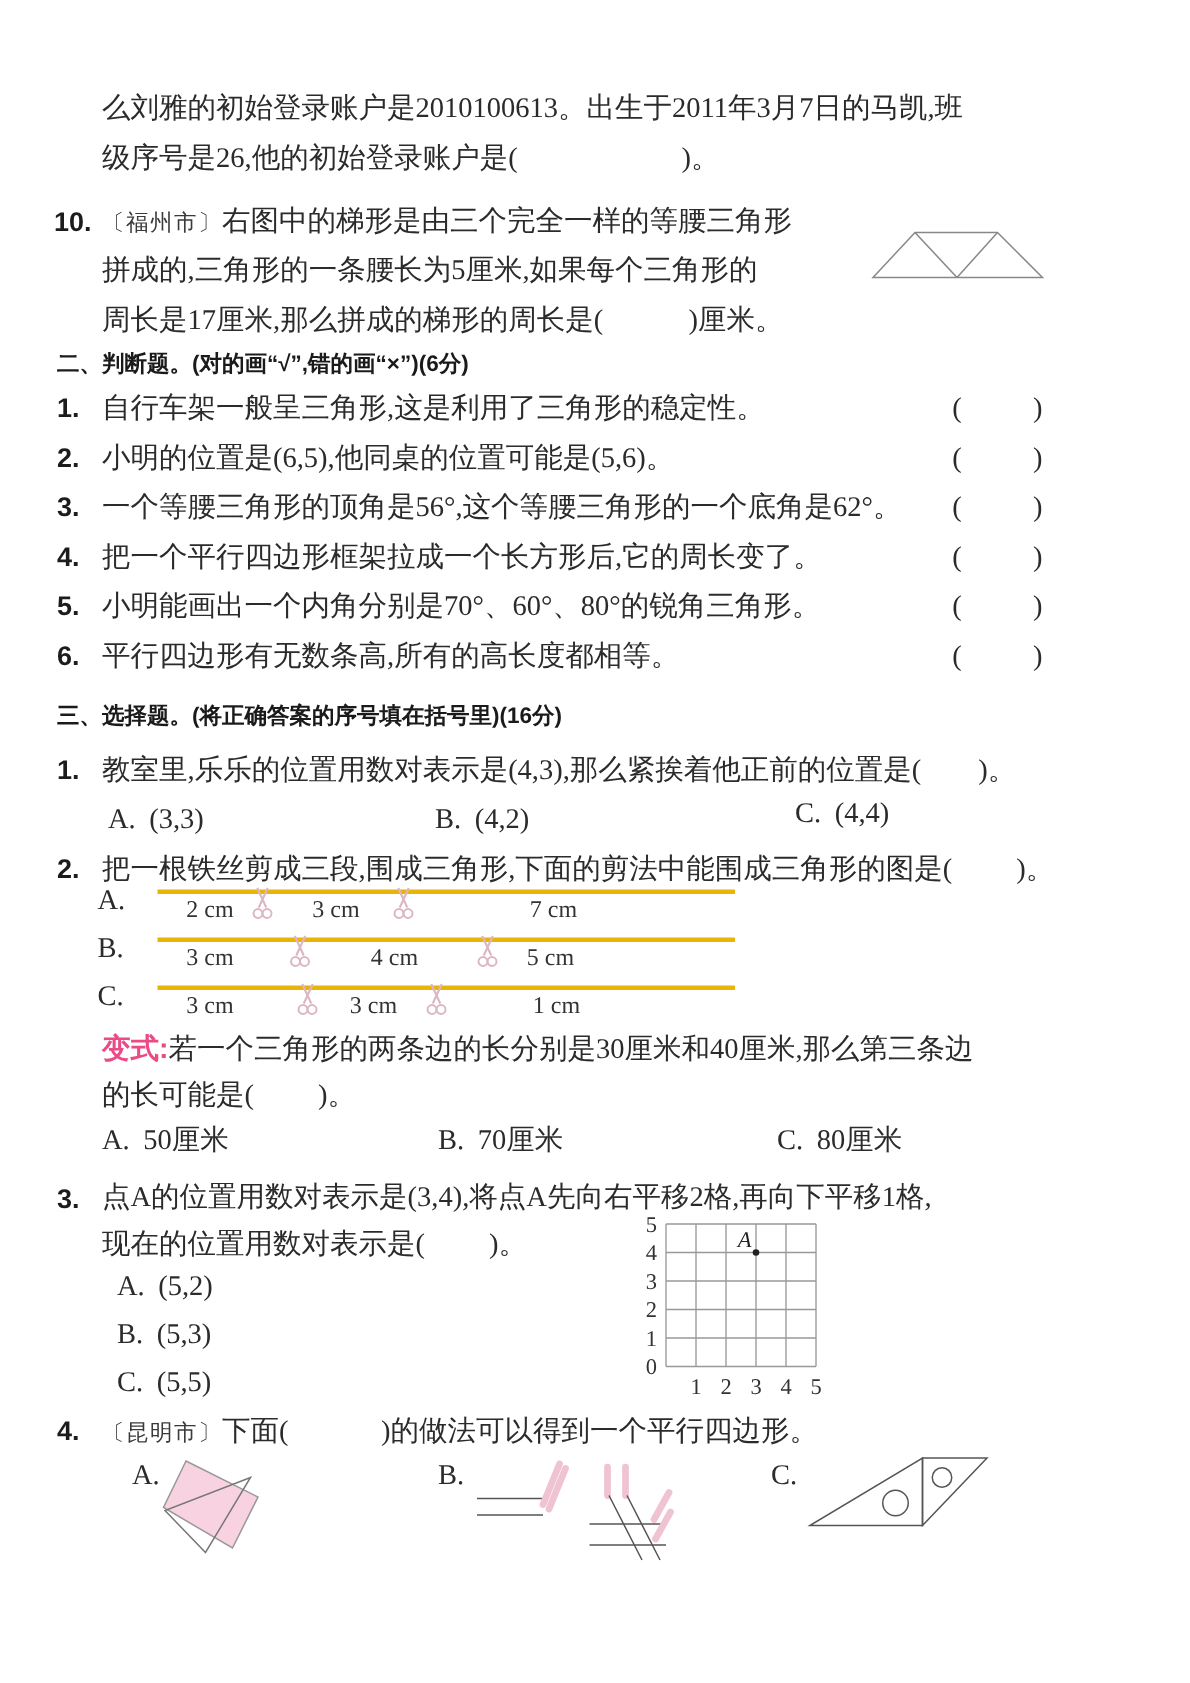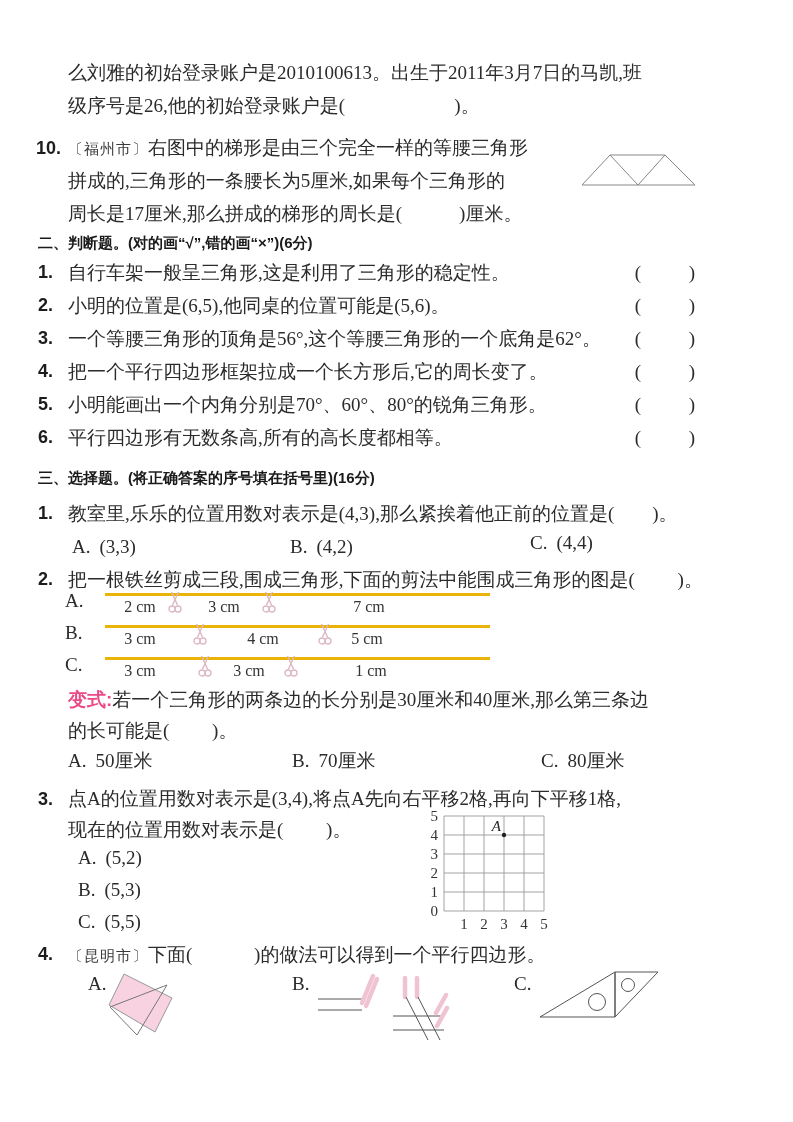--- a/index.html
+++ b/index.html
@@ -156,21 +156,21 @@
           <circle cx="10" cy="18" r="3" stroke="#dcb6c1" stroke-width="1.3" fill="none"></circle>
         </svg>
       <span class="wire-label" style="left:244px;">1 cm</span>
     </div>
   </div>
 
   <div class="abs line" style="left:68px;top:684px;line-height:31px;"><span class="pink-label">变式:</span><span>若一个三角形的两条边的长分别是30厘米和40厘米,那么第三条边</span></div>
   <div class="abs line" style="left:68px;top:715px;line-height:31px;">的长可能是(         )。</div>
   <span class="opt" style="left:68px;top:744px;"><span class="olabel">A.</span><span>50厘米</span></span>
   <span class="opt" style="left:292px;top:744px;"><span class="olabel">B.</span><span>70厘米</span></span>
-  <span class="opt" style="left:518px;top:744px;margin-left:23px;"><span class="olabel">C.</span><span>80厘米</span></span>
+  <span class="opt" style="left:518px;top:744px;"><span class="olabel">C.</span><span>80厘米</span></span>
 
   <div class="abs qnum" style="left:38px;top:789px;">3.</div>
   <div class="abs line" style="left:68px;top:783px;line-height:31px;">点A的位置用数对表示是(3,4),将点A先向右平移2格,再向下平移1格,</div>
   <div class="abs line" style="left:68px;top:814px;line-height:31px;">现在的位置用数对表示是(         )。</div>
   <span class="opt" style="left:78px;top:841px;"><span class="olabel">A.</span><span>(5,2)</span></span>
   <span class="opt" style="left:78px;top:873px;"><span class="olabel">B.</span><span>(5,3)</span></span>
   <span class="opt" style="left:78px;top:905px;"><span class="olabel">C.</span><span>(5,5)</span></span>
 
   <svg class="abs" style="left:424px;top:811px;" width="130" height="124" viewBox="0 0 130 124">
     <g stroke="#999" stroke-width="0.9">

